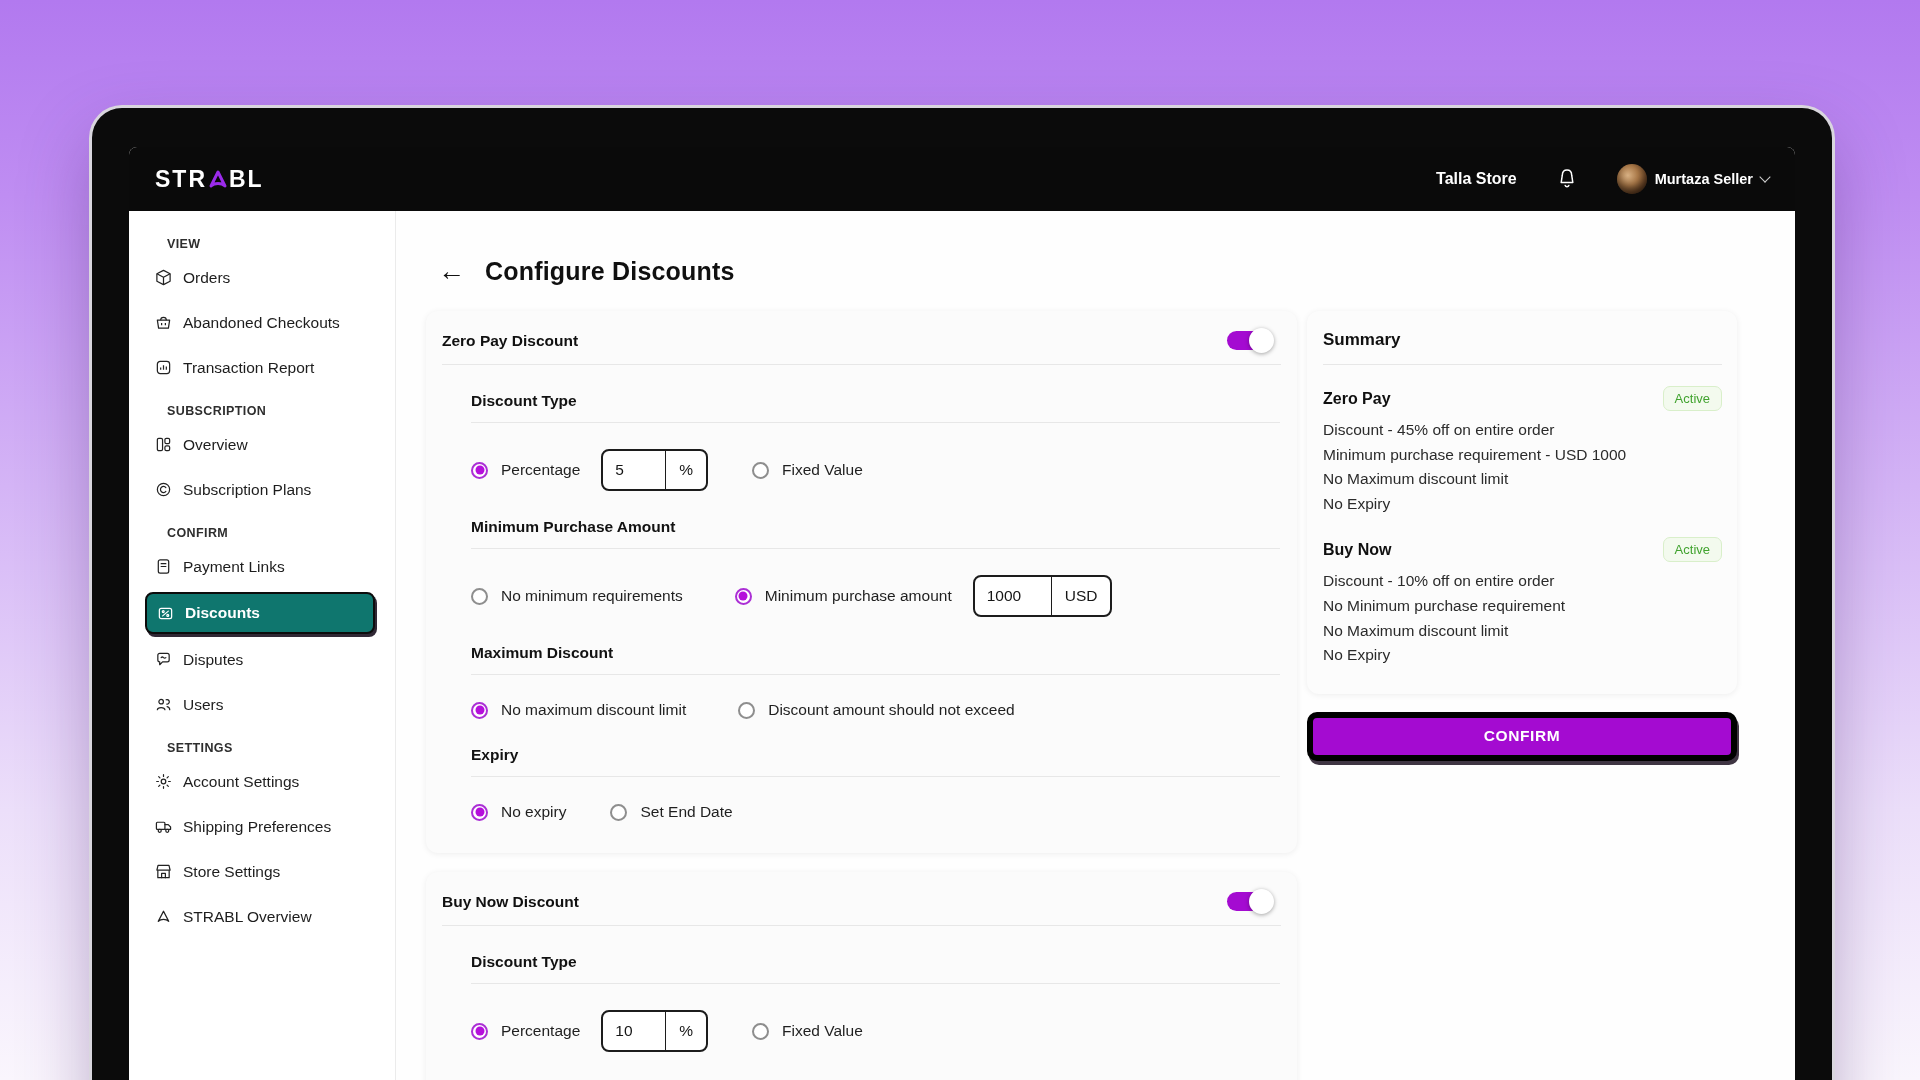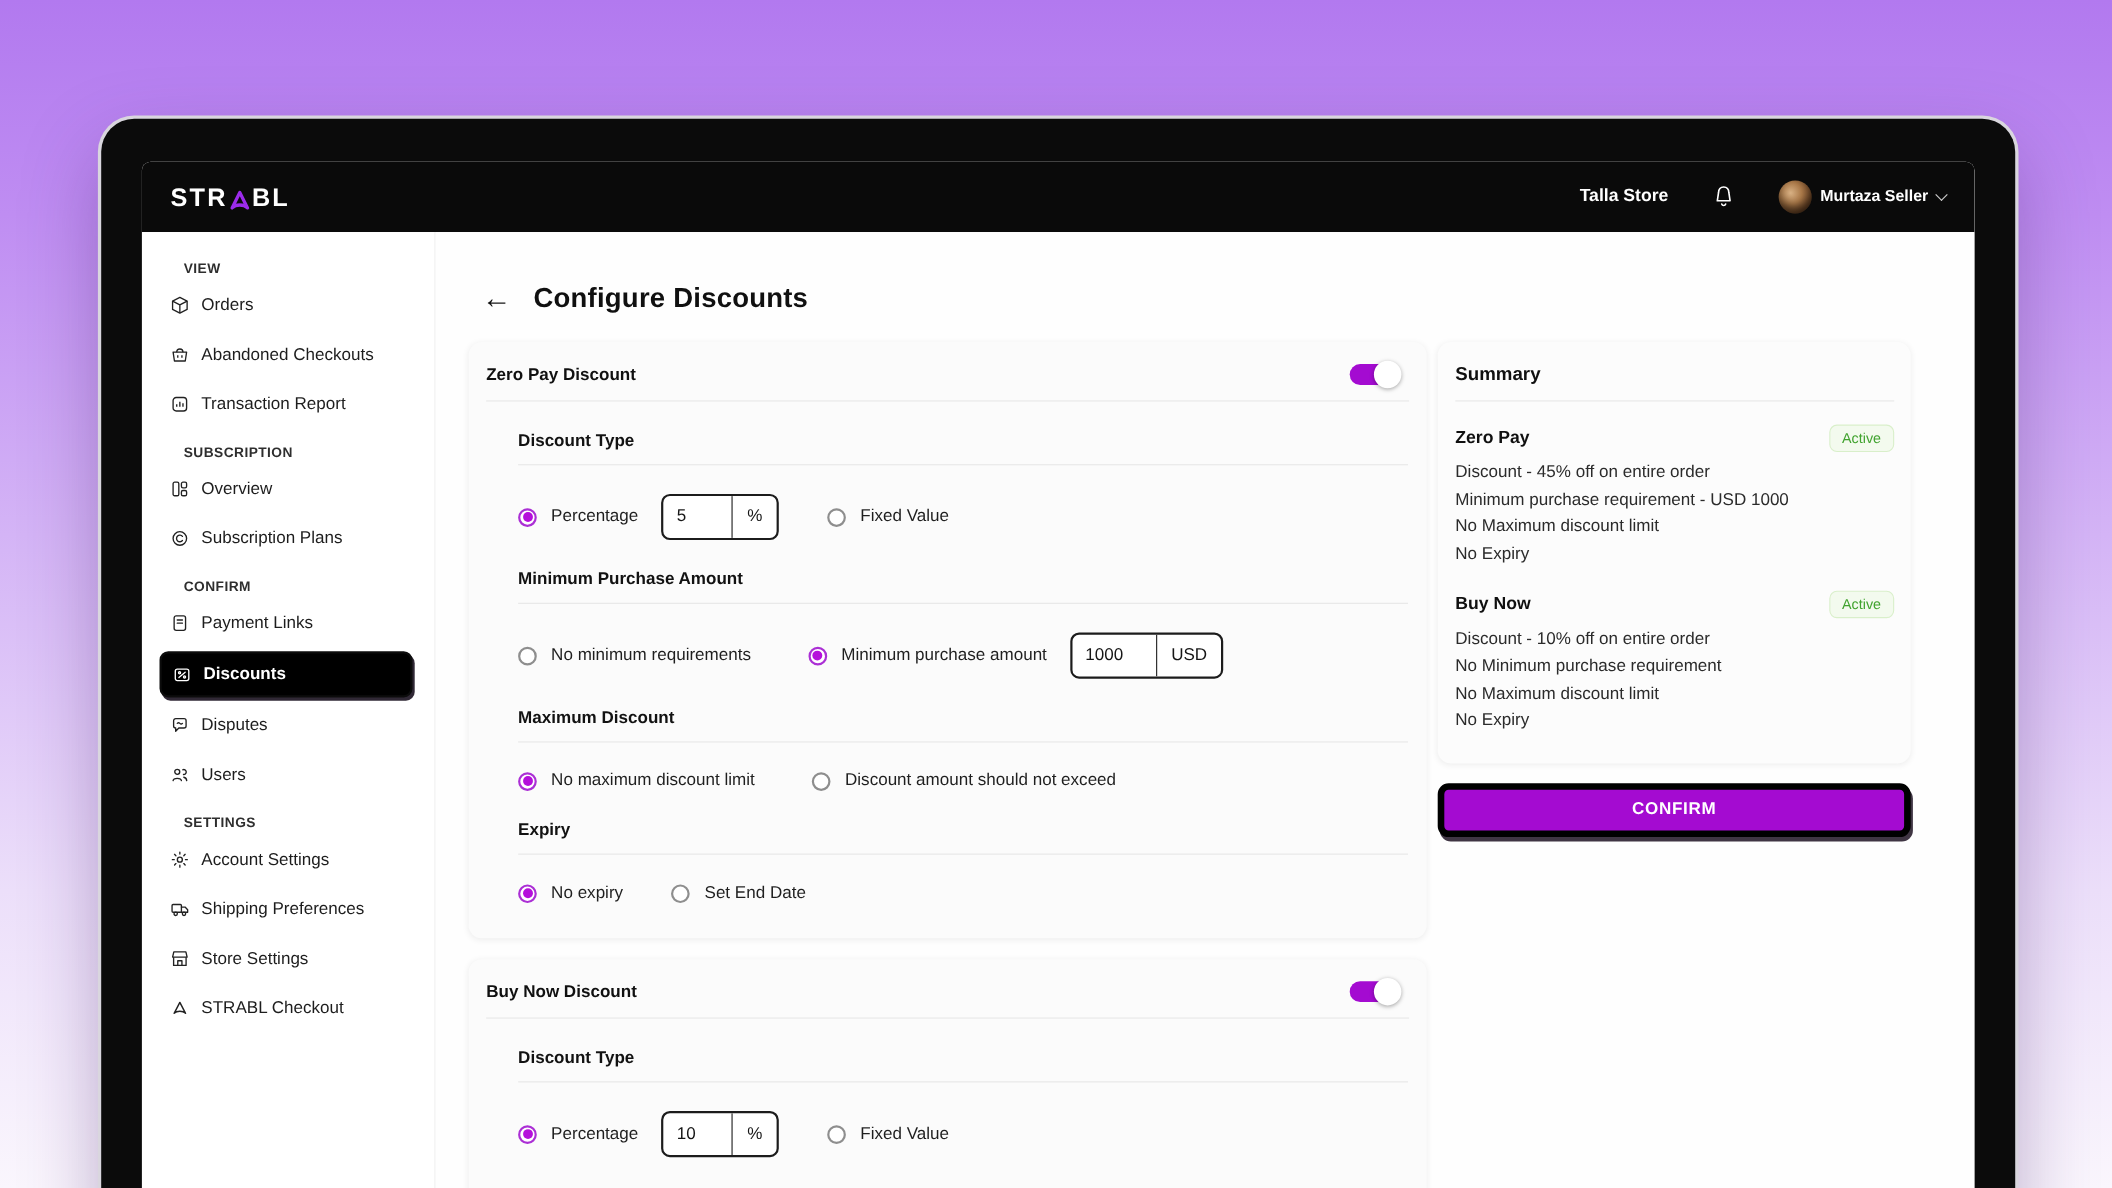--- a/index.html
+++ b/index.html
@@ -19,21 +19,21 @@
     position:absolute; left:37px; top:39px; width:1666px; height:1090px;
     background:#ffffff; border-radius:8px; overflow:hidden;
     display:flex; flex-direction:column;
   }
   
   .appbar {
     height:64px; background:#0a0a0a; flex:0 0 auto;
     display:flex; align-items:center; justify-content:space-between;
     padding:0 26px; color:#fff;
   }
-  .logo { display:flex; align-items:flex-end; font-weight:700; font-size:23px; letter-spacing:2px; color:#fff; }
+  .logo { display:flex; align-items:flex-start; font-weight:700; font-size:23px; letter-spacing:2px; color:#fff; }
   .logo svg { margin:0 -1px; position:relative; top:2px; }
   .appbar-right { display:flex; align-items:center; gap:40px; }
   .store-name { font-weight:700; font-size:16px; }
   .bell { display:flex; align-items:center; }
   .avatar {
     width:30px; height:30px; border-radius:50%;
     background:radial-gradient(circle at 36% 38%, #d8b184 0%, #a97848 38%, #6b4526 68%, #2e1d10 100%);
     box-shadow:inset 0 -6px 8px rgba(0,0,0,.45);
   }
   .user { display:flex; align-items:center; gap:8px; }
@@ -46,21 +46,21 @@
     padding-top:26px; overflow:hidden;
   }
   .group-label { font-size:12.5px; font-weight:600; color:#2e2e2e; letter-spacing:.4px; padding:0 38px; margin:14px 0 4px; }
   .side-item {
     display:flex; align-items:center; gap:11px; height:45px; padding:0 26px;
     font-size:15.5px; color:#1d1d1d; cursor:pointer; white-space:nowrap;
   }
   .side-item svg { flex:0 0 auto; }
   .side-item.active {
     height:42px; margin:3px 20px 3px 16px; padding:0 10px; border-radius:8px;
-    background:#000000; border:2px solid #0c0c0c; color:#fff; font-weight:700;
+    background:#0f766e; border:2px solid #0c0c0c; color:#fff; font-weight:700;
     box-shadow:2px 3px 0 rgba(12,2,18,.85);
   }
   .main { flex:1 1 auto; padding:46px 0 0 0; background:#fefefe; overflow:hidden; }
   .title-row { display:flex; align-items:center; gap:20px; padding-left:42px; }
   .back-arrow { font-size:27px; line-height:1; color:#111; cursor:pointer; }
   .page-title { font-size:25px; font-weight:800; color:#101010; letter-spacing:.2px; }
   .content-row { display:flex; align-items:flex-start; padding-left:30px; margin-top:25px; gap:10px; }
   
   .card {
     background:#fbfbfb; border-radius:12px; box-shadow:0 1px 6px rgba(0,0,0,.07);
@@ -242,21 +242,21 @@
               <path d="M3 8 V15.5 H15 V8"></path>
               <path d="M2 7.5 L3.2 2.5 H14.8 L16 7.5 H2 Z"></path>
               <path d="M7 15.5 V11 H11 V15.5"></path>
             </svg>
           <span>Store Settings</span>
         </div>
         <div class="side-item">
           <svg class="icon" width="17" height="17" viewBox="0 0 18 18" fill="none" stroke="#222" stroke-width="1.4" stroke-linejoin="round" stroke-linecap="round">
               <path d="M3.5 14 L9 3.5 L14.5 14 C11.8 11.4 6.2 11.4 3.5 14 Z"></path>
             </svg>
-          <span>STRABL Checkout</span>
+          <span>STRABL Overview</span>
         </div>
       </div>
 
       <div class="main">
         <div class="title-row">
           <span class="back-arrow">←</span>
           <span class="page-title">Configure Discounts</span>
         </div>
 
         <div class="content-row">

